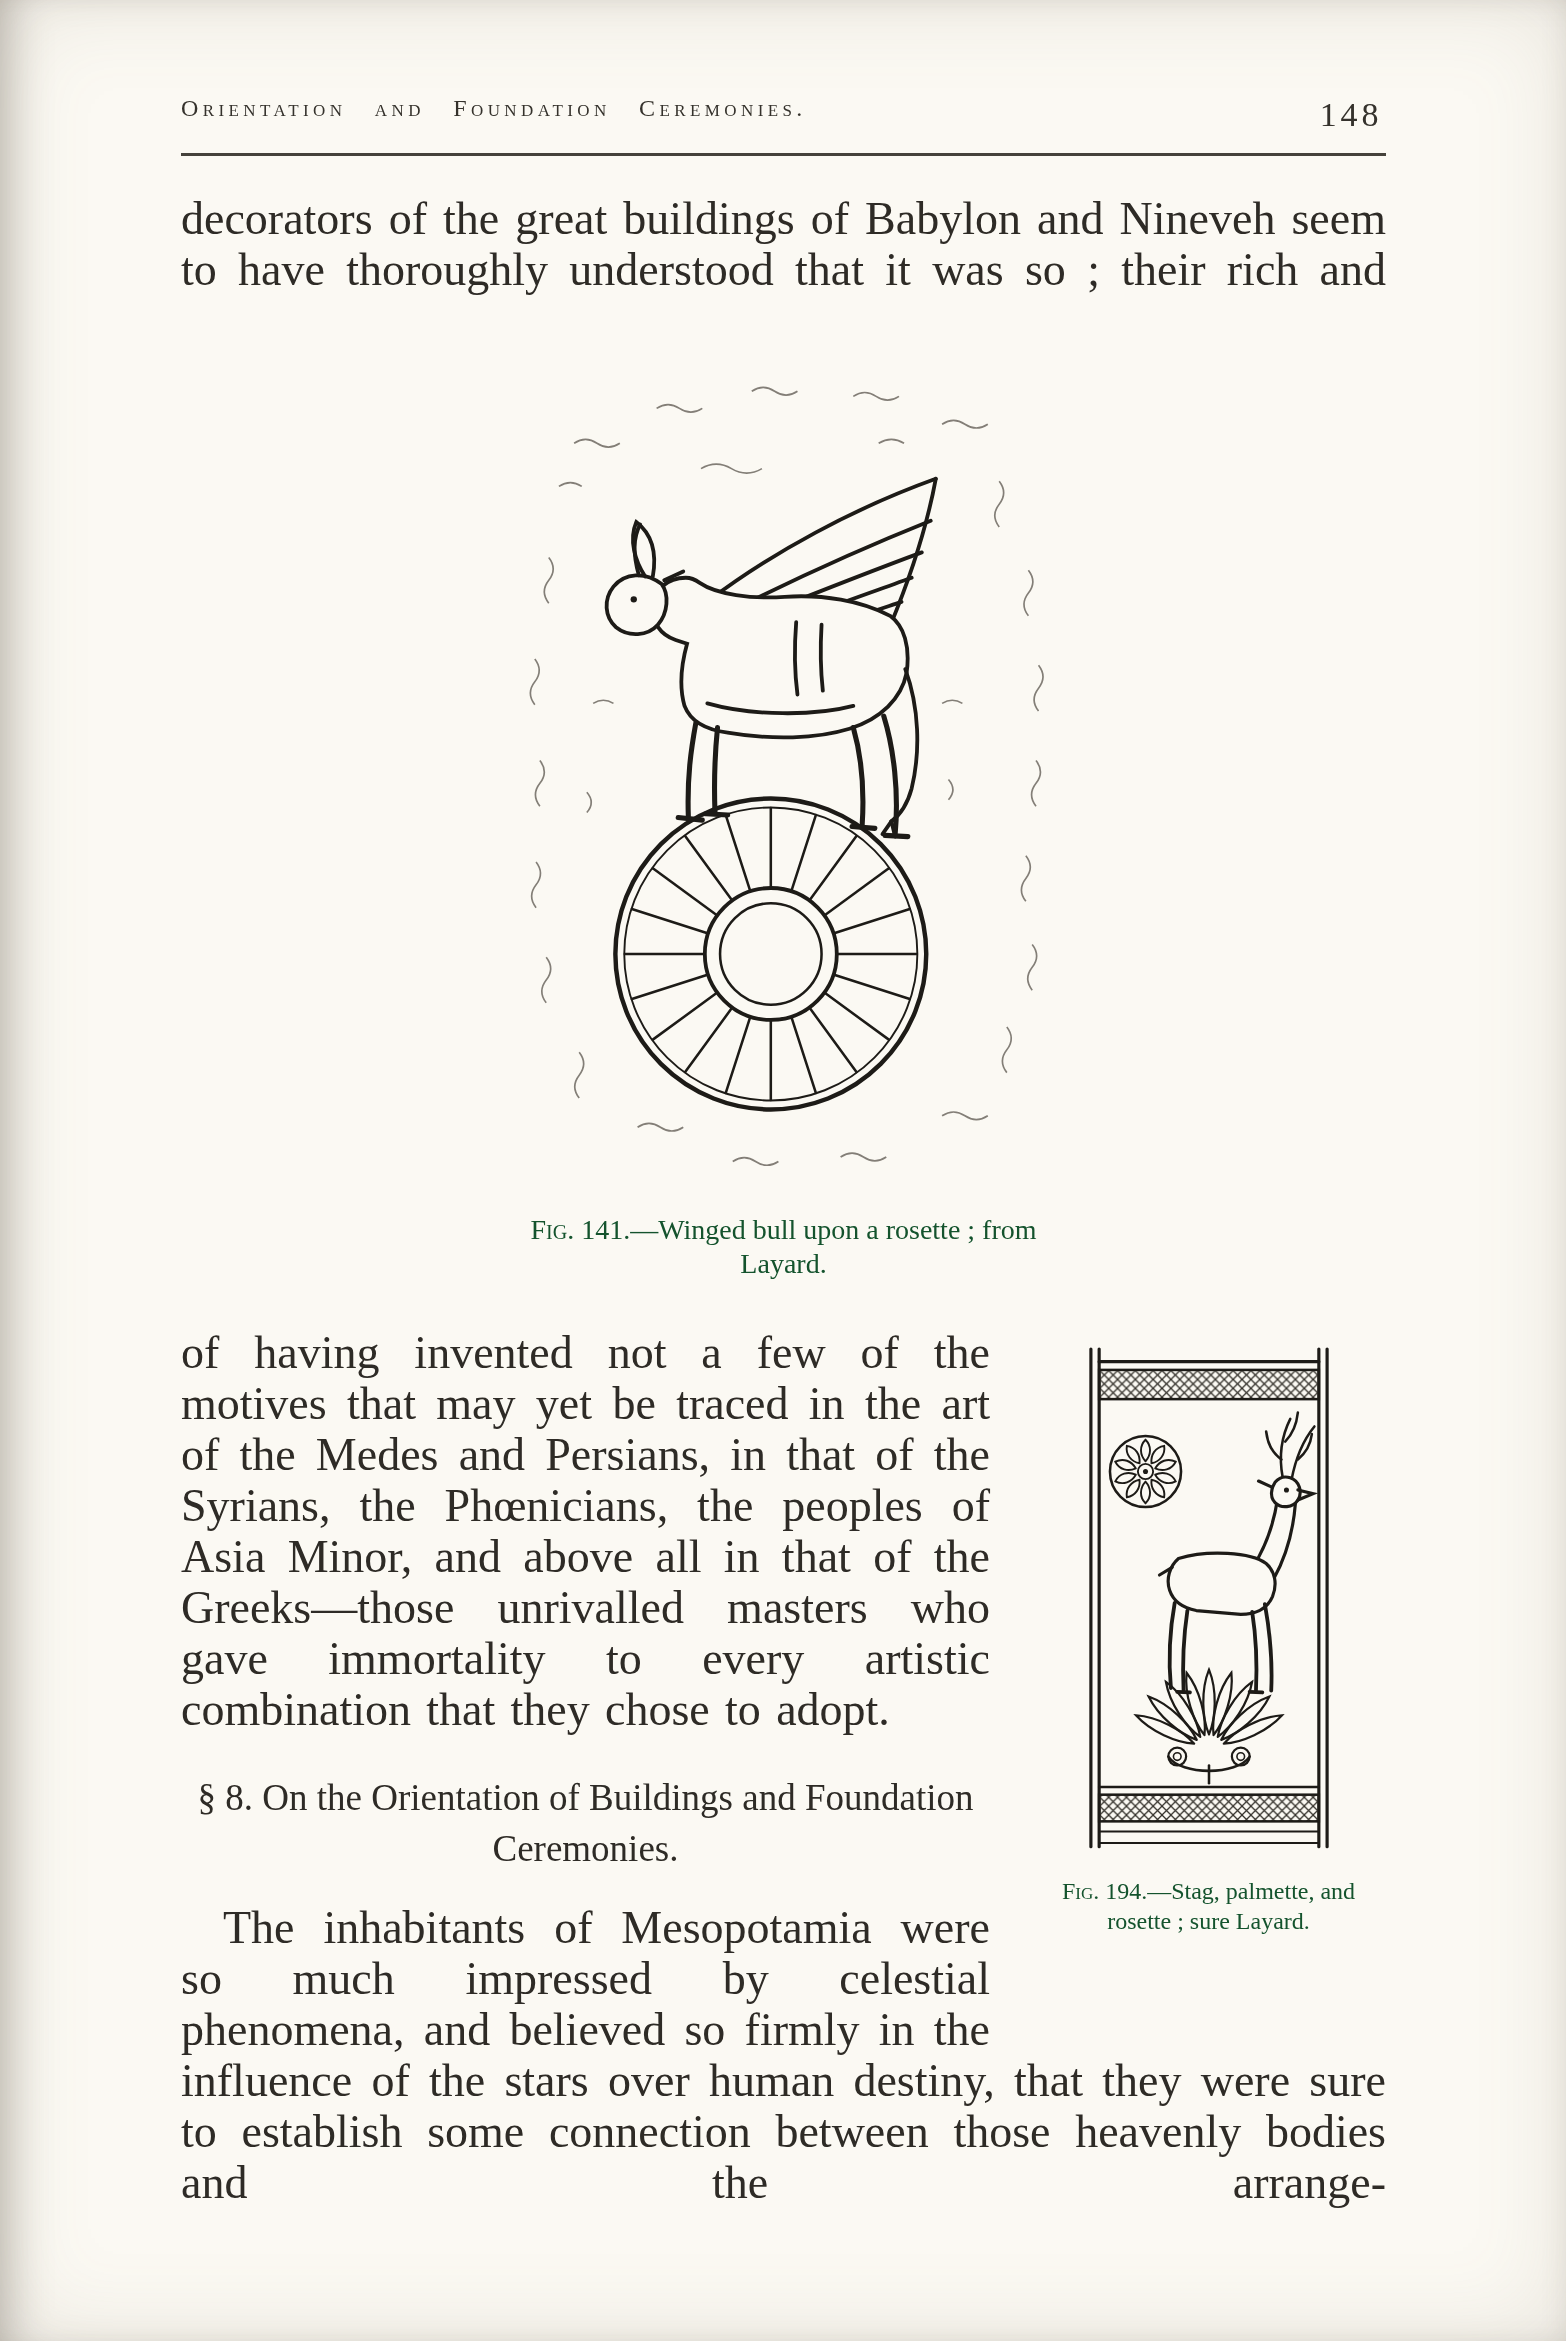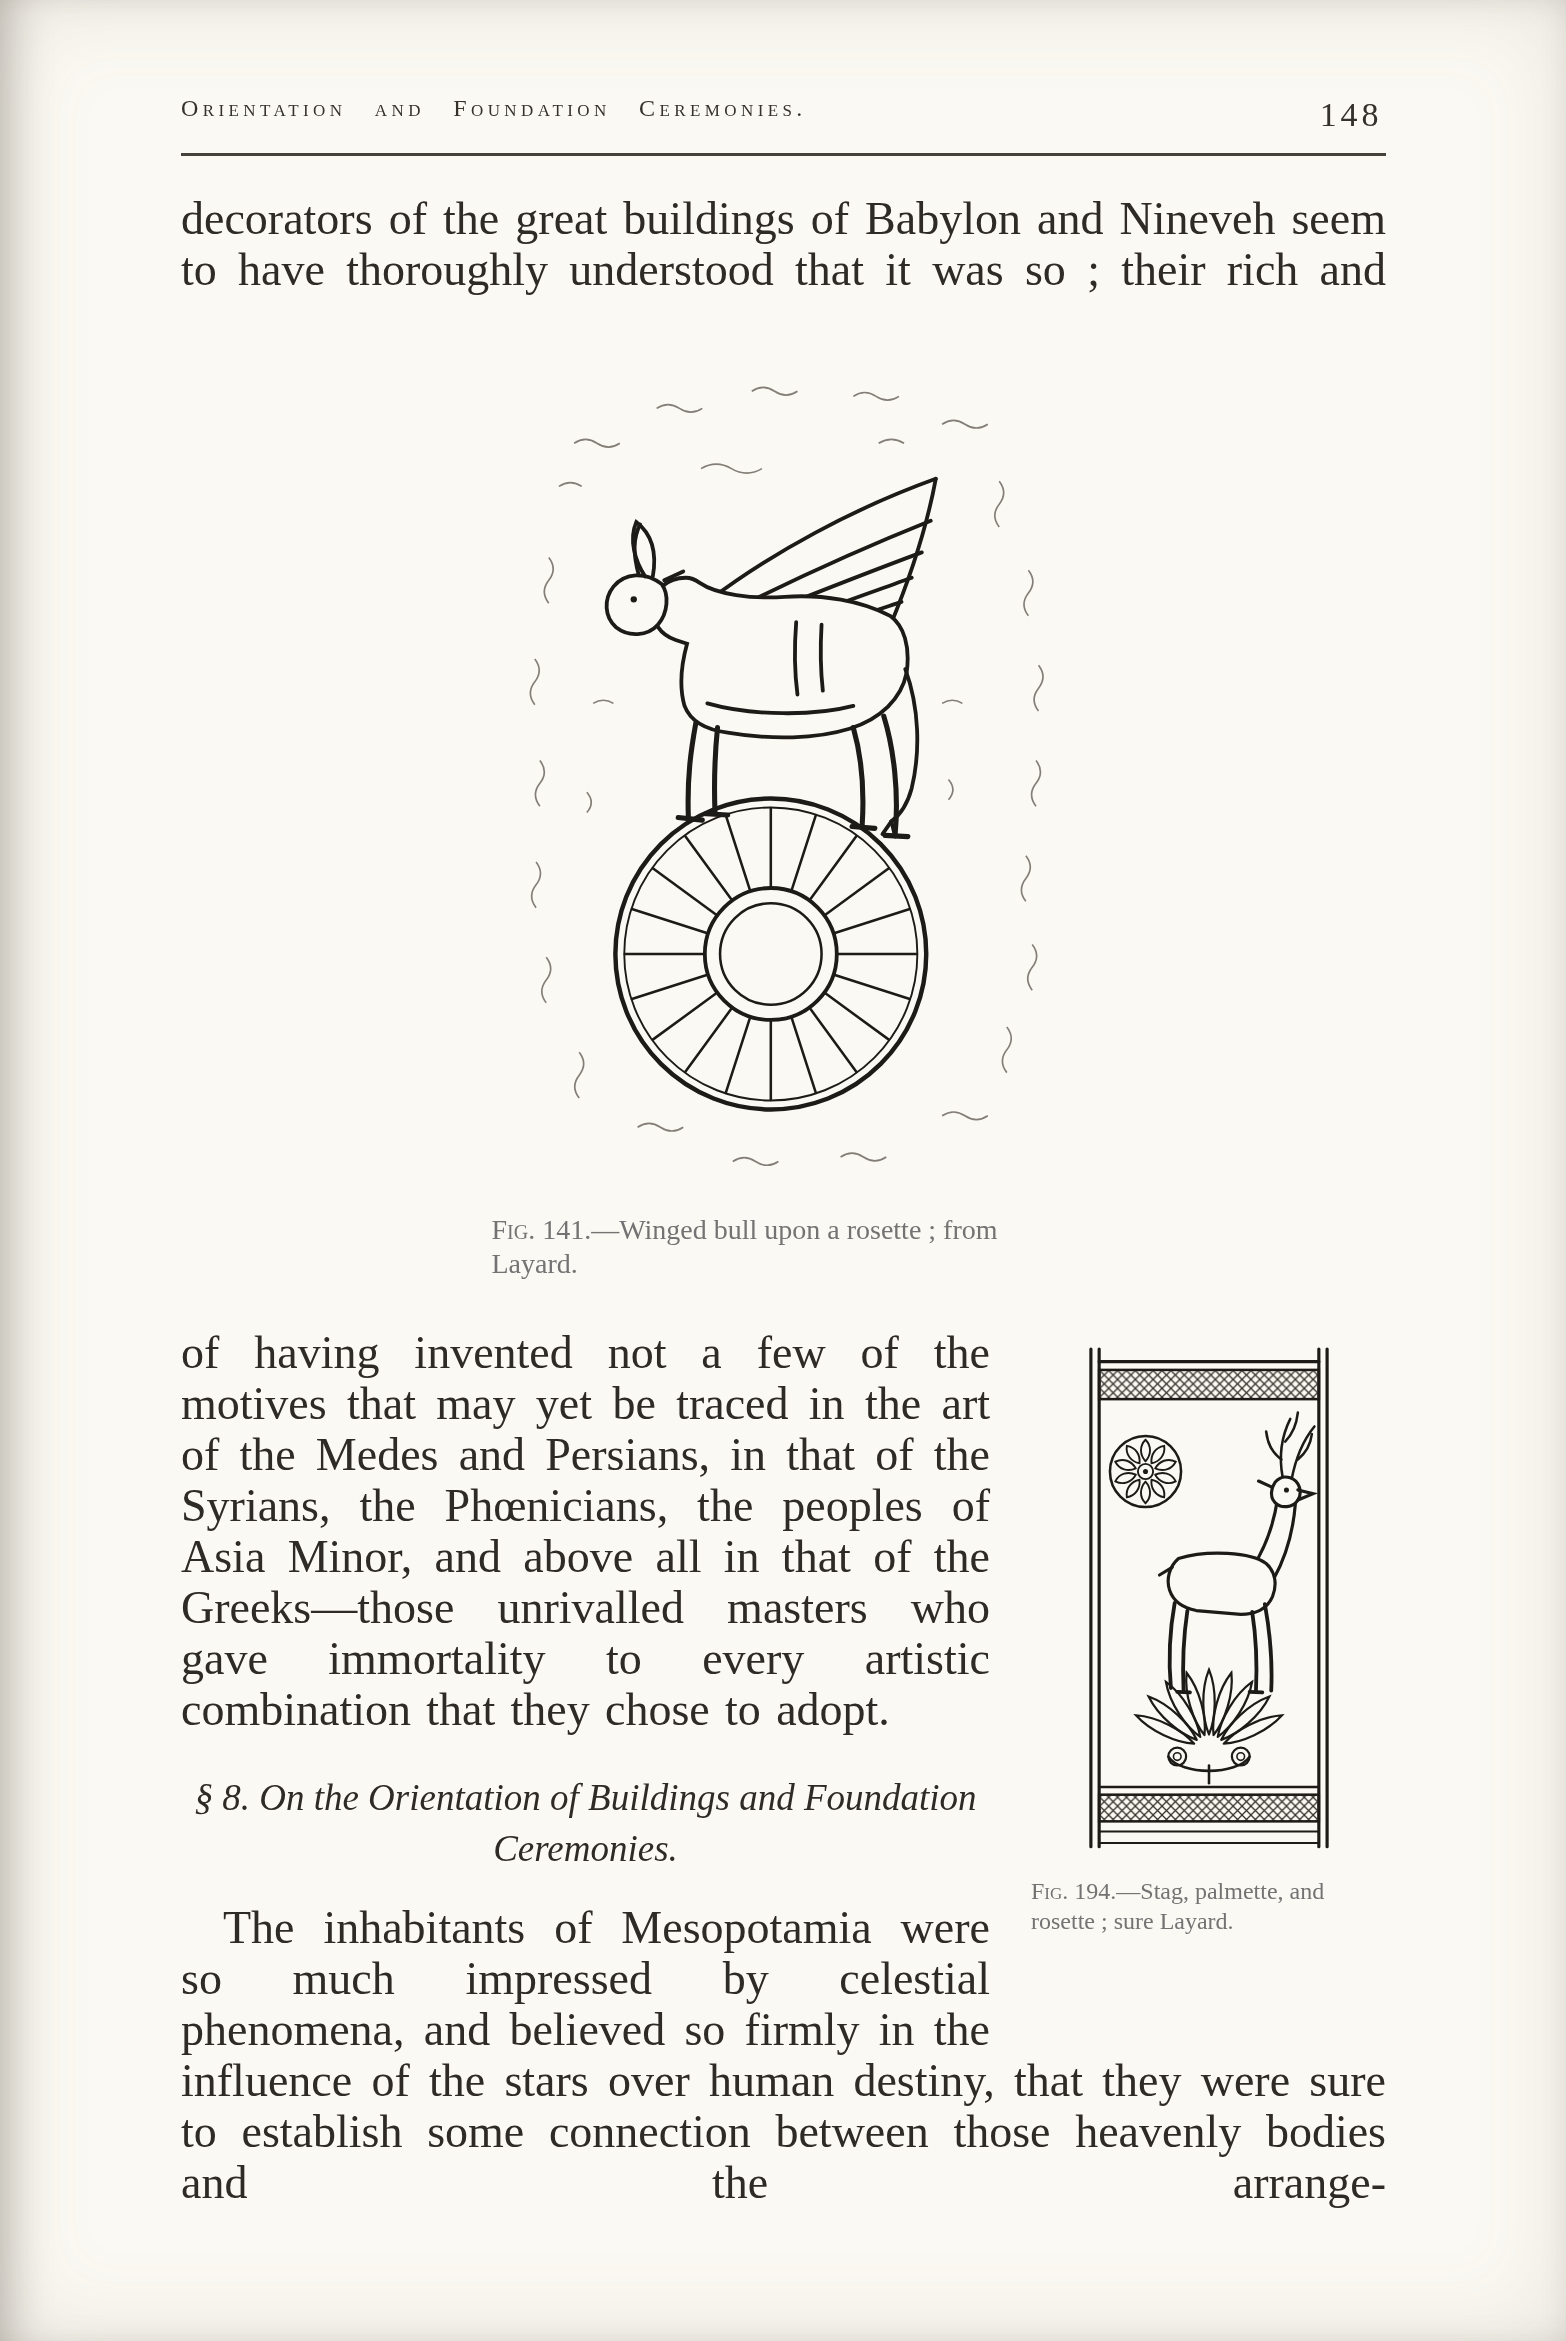--- a/index.html
+++ b/index.html
@@ -34,34 +34,34 @@
     font-size:46px; line-height:51px;
     text-align:justify; word-spacing:3.8px;
     color:#2e2b26;
   }
   .jlast { text-align-last: justify; }
   .p1 { margin-top:37px; }
   .p2a { margin-top:53px; }
 
   figure { display:block; }
   .fig141 { width:584px; margin:53px auto 0 auto; text-align:center; }
-  .figcap { font-size:28px; line-height:34px; margin-top:19px; text-align:left; color:#737373; }
+  .figcap { font-size:28px; line-height:34px; margin-top:19px; text-align:center; color:#14532d; }
   .sc { font-variant:small-caps; }
 
   .flow { margin-top:46px; }
   .fig142 {
     float:right; width:355px;
     margin:7.6px 0 76px 41px;
     text-align:center;
   }
   .fig142 svg { display:block; margin:0 auto; }
   .fig142 .figcap { font-size:24px; line-height:30px; margin-top:14px; }
 
   .section-heading {
-    font-style:italic; font-weight:normal;
+    font-weight:normal;
     font-size:37px; line-height:51px;
     text-align:center;
     margin:37px 0 28px 0;
     color:#2e2b26;
   }
   .indent { text-indent:42px; }
   .clear { clear:both; }
 
   
   svg .ln { stroke:#1d1b17; fill:none; stroke-linecap:round; }

